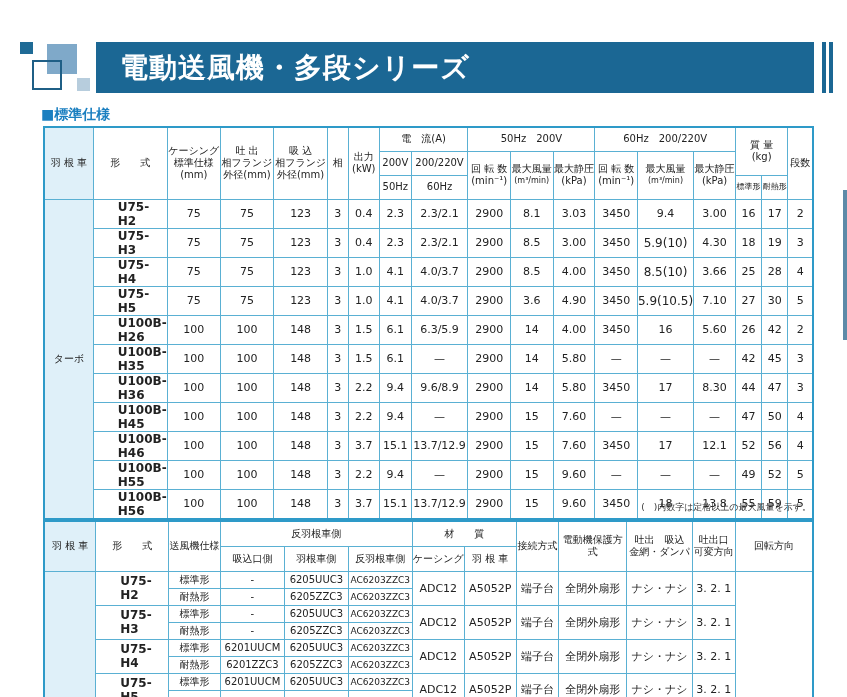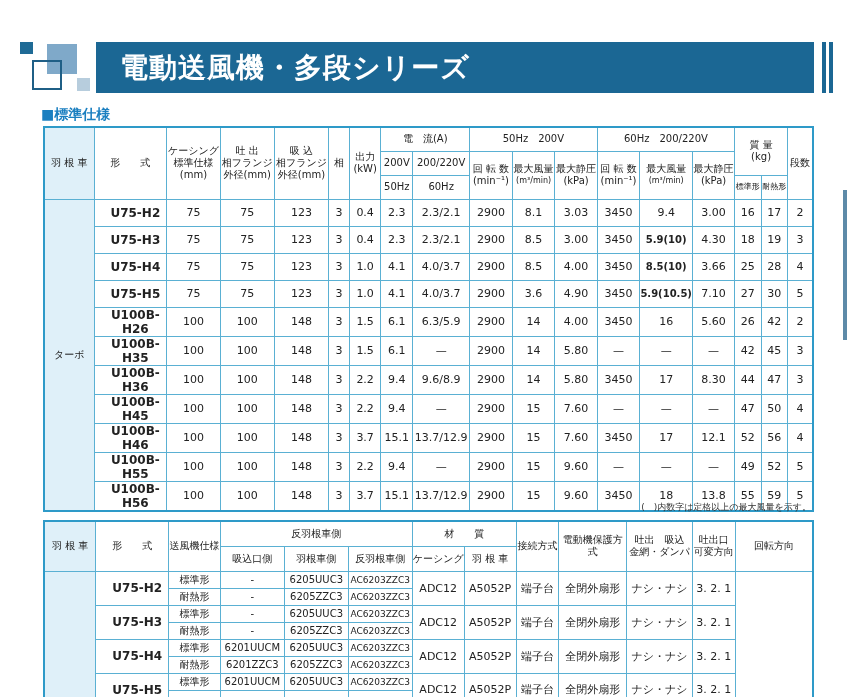--- a/index.html
+++ b/index.html
@@ -19,22 +19,22 @@
   .bar2 { left: 829px; width: 4px; }
 
   .section-title { position: absolute; left: 41px; top: 106px; font-size: 14px; color: #1b7fc0; font-weight: bold; }
 
   
   table { border-collapse: collapse; position: absolute; left: 43px; font-size: 11px; }
   td, th { border: 1px solid #5ab0d3; text-align: center; vertical-align: middle; font-weight: normal; padding: 0; }
   .outer { border: 2px solid #2e9ac8; }
   th { font-size: 10px; line-height: 12px; color: #222; }
   .impeller-col { background: #dff0f9; }
-  .model { font-weight: bold; font-size: 12px; text-align: center; padding-left: 10px; }
-  .small { font-size: 10px; font-weight: bold; }
+  .model { font-weight: bold; font-size: 12px; text-align: left; padding-left: 24px; }
+  .small { font-size: 12px; }
   .tiny { font-size: 8px; }
 
   #spec-table { top: 126px; width: 771px; }
   #spec-table tbody td { height: 27px; }
   #spec-table thead th { height: 24px; }
 
   .footnote { position: absolute; top: 501px; right: 36px; font-size: 9px; color: #333; }
 
   #bearing-table { top: 520px; width: 771px; }
   #bearing-table thead th { height: 25px; }

